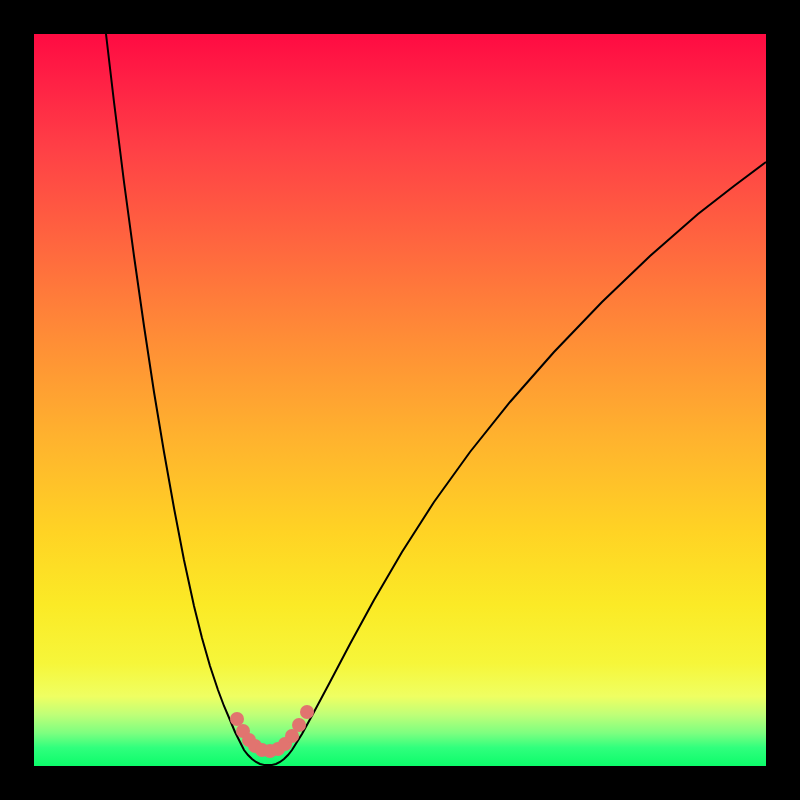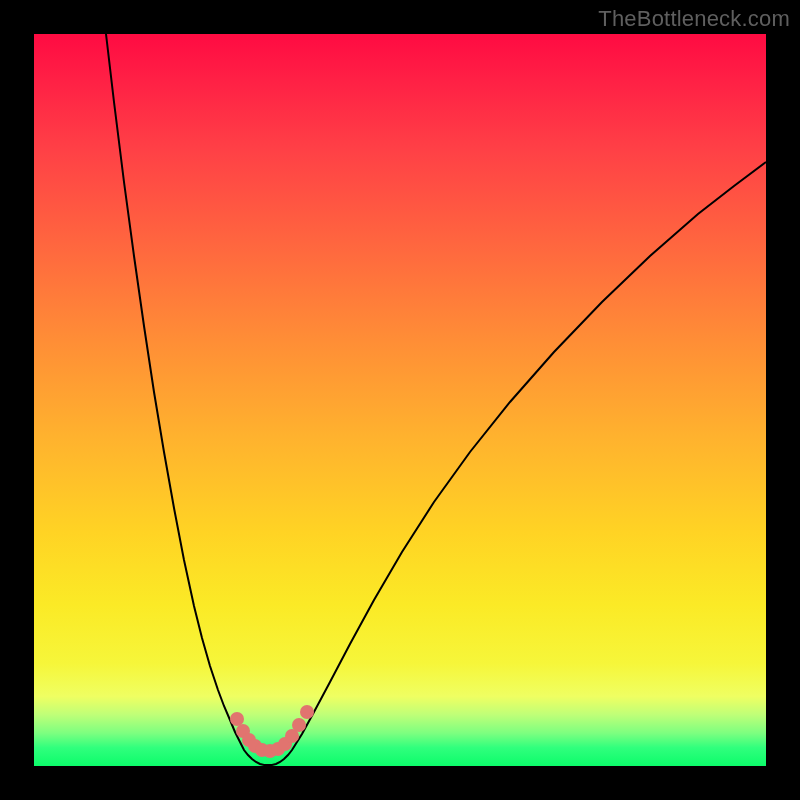--- a/index.html
+++ b/index.html
@@ -85,14 +85,13 @@
           <circle cx="228" cy="716" r="7" class="dot"></circle>
           <circle cx="236" cy="717" r="7" class="dot"></circle>
           <circle cx="244" cy="715" r="7" class="dot"></circle>
           <circle cx="251" cy="710" r="7" class="dot"></circle>
           <circle cx="258" cy="702" r="7" class="dot"></circle>
           <circle cx="265" cy="691" r="7" class="dot"></circle>
           <circle cx="273" cy="678" r="7" class="dot"></circle>
         </g>
     </svg>
   </div>
-  <div class="watermark">TheBottleneck.com</div>
 </div>
 
 </body></html>

